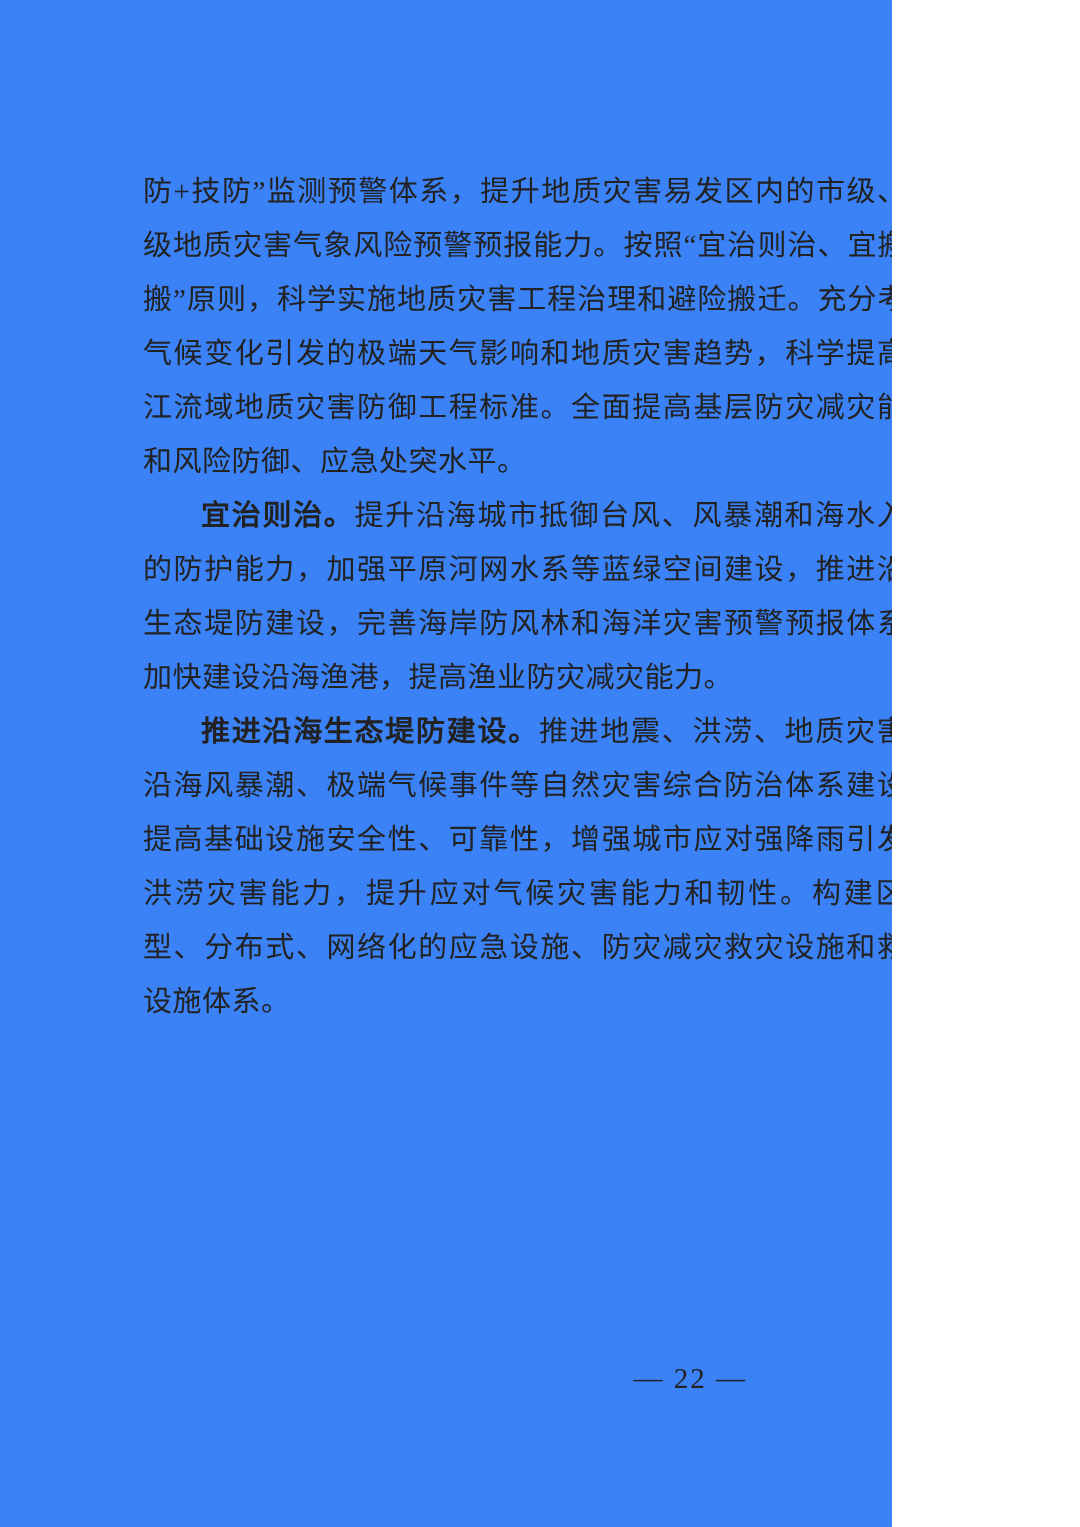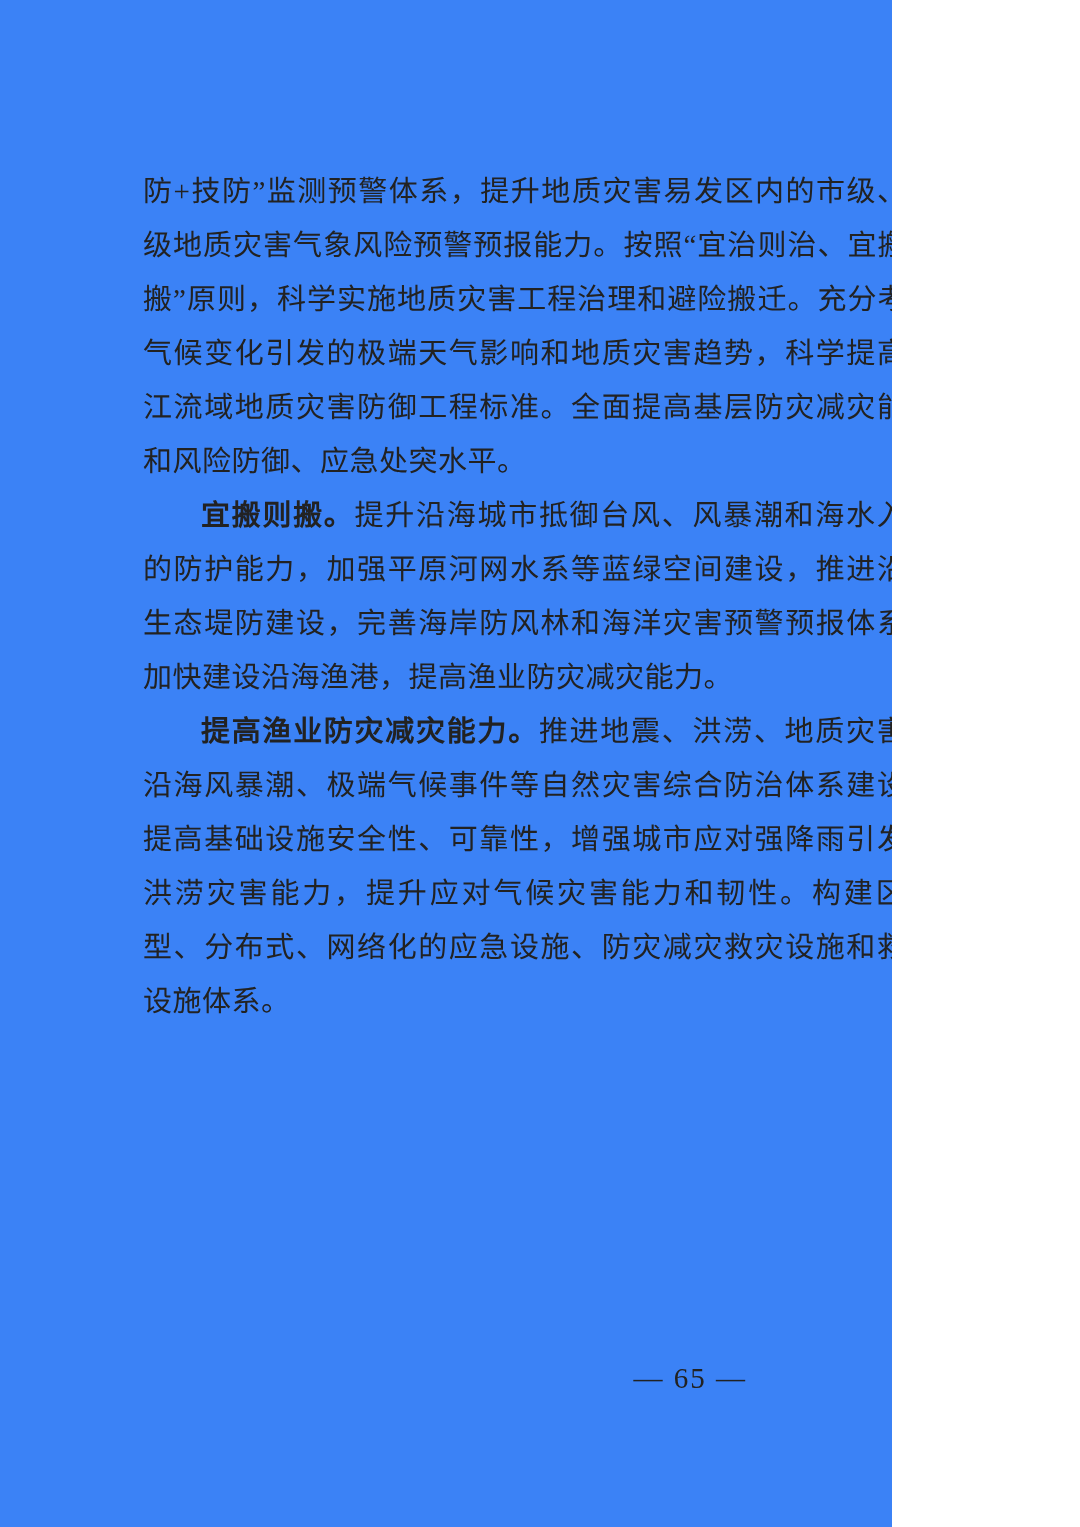--- a/index.html
+++ b/index.html
@@ -50,22 +50,22 @@
 </style>
 </head>
 <body>
 
 <div class="page">
 
   <main class="content">
 
     <p><span class="lead"></span><span>防+技防”监测预警体系，提升地质灾害易发区内的市级、县级地质灾害气象风险预警预报能力。按照“宜治则治、宜搬则搬”原则，科学实施地质灾害工程治理和避险搬迁。充分考虑气候变化引发的极端天气影响和地质灾害趋势，科学提高长江流域地质灾害防御工程标准。全面提高基层防灾减灾能力和风险防御、应急处突水平。</span></p>
 
-    <p class="indent"><span class="lead">宜搬则搬。</span><span>提升沿海城市抵御台风、风暴潮和海水入侵的防护能力，加强平原河网水系等蓝绿空间建设，推进沿海生态堤防建设，完善海岸防风林和海洋灾害预警预报体系。加快建设沿海渔港，提高渔业防灾减灾能力。</span></p>
+    <p class="indent"><span class="lead">宜治则治。</span><span>提升沿海城市抵御台风、风暴潮和海水入侵的防护能力，加强平原河网水系等蓝绿空间建设，推进沿海生态堤防建设，完善海岸防风林和海洋灾害预警预报体系。加快建设沿海渔港，提高渔业防灾减灾能力。</span></p>
 
 
-    <p class="indent"><span class="lead">提高渔业防灾减灾能力。</span><span>推进地震、洪涝、地质灾害、沿海风暴潮、极端气候事件等自然灾害综合防治体系建设，提高基础设施安全性、可靠性，增强城市应对强降雨引发的洪涝灾害能力，提升应对气候灾害能力和韧性。构建区域型、分布式、网络化的应急设施、防灾减灾救灾设施和救援设施体系。</span></p>
+    <p class="indent"><span class="lead">推进沿海生态堤防建设。</span><span>推进地震、洪涝、地质灾害、沿海风暴潮、极端气候事件等自然灾害综合防治体系建设，提高基础设施安全性、可靠性，增强城市应对强降雨引发的洪涝灾害能力，提升应对气候灾害能力和韧性。构建区域型、分布式、网络化的应急设施、防灾减灾救灾设施和救援设施体系。</span></p>
 
   </main>
 
-  <div class="page-number">— 65 —</div>
+  <div class="page-number">— 22 —</div>
 
 </div>
 
 </body></html>

